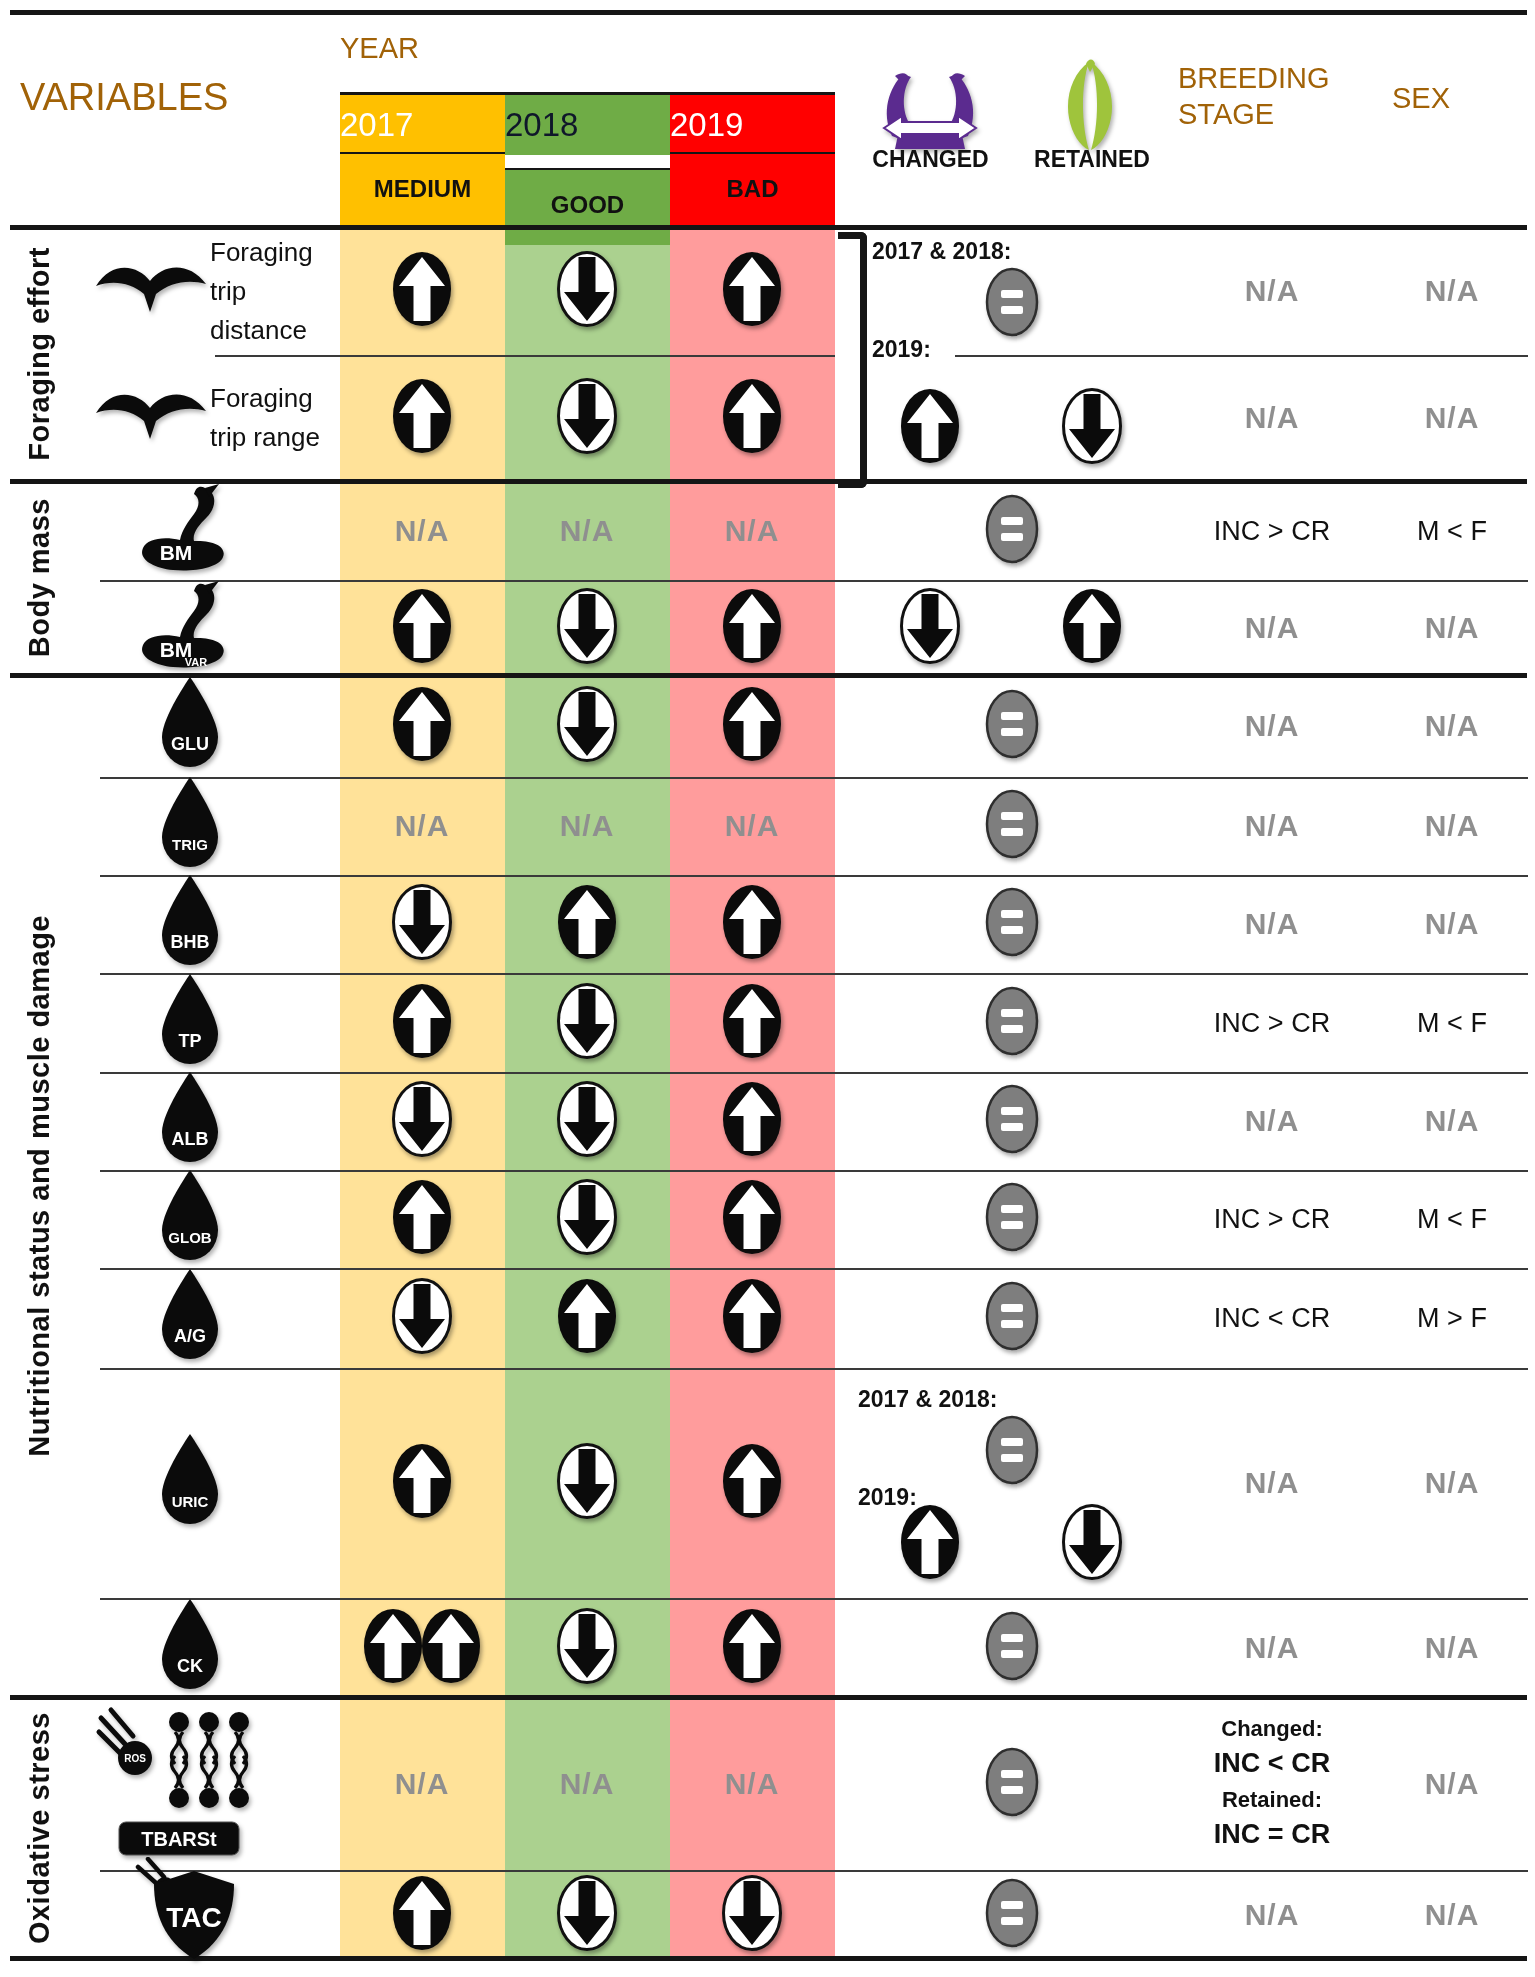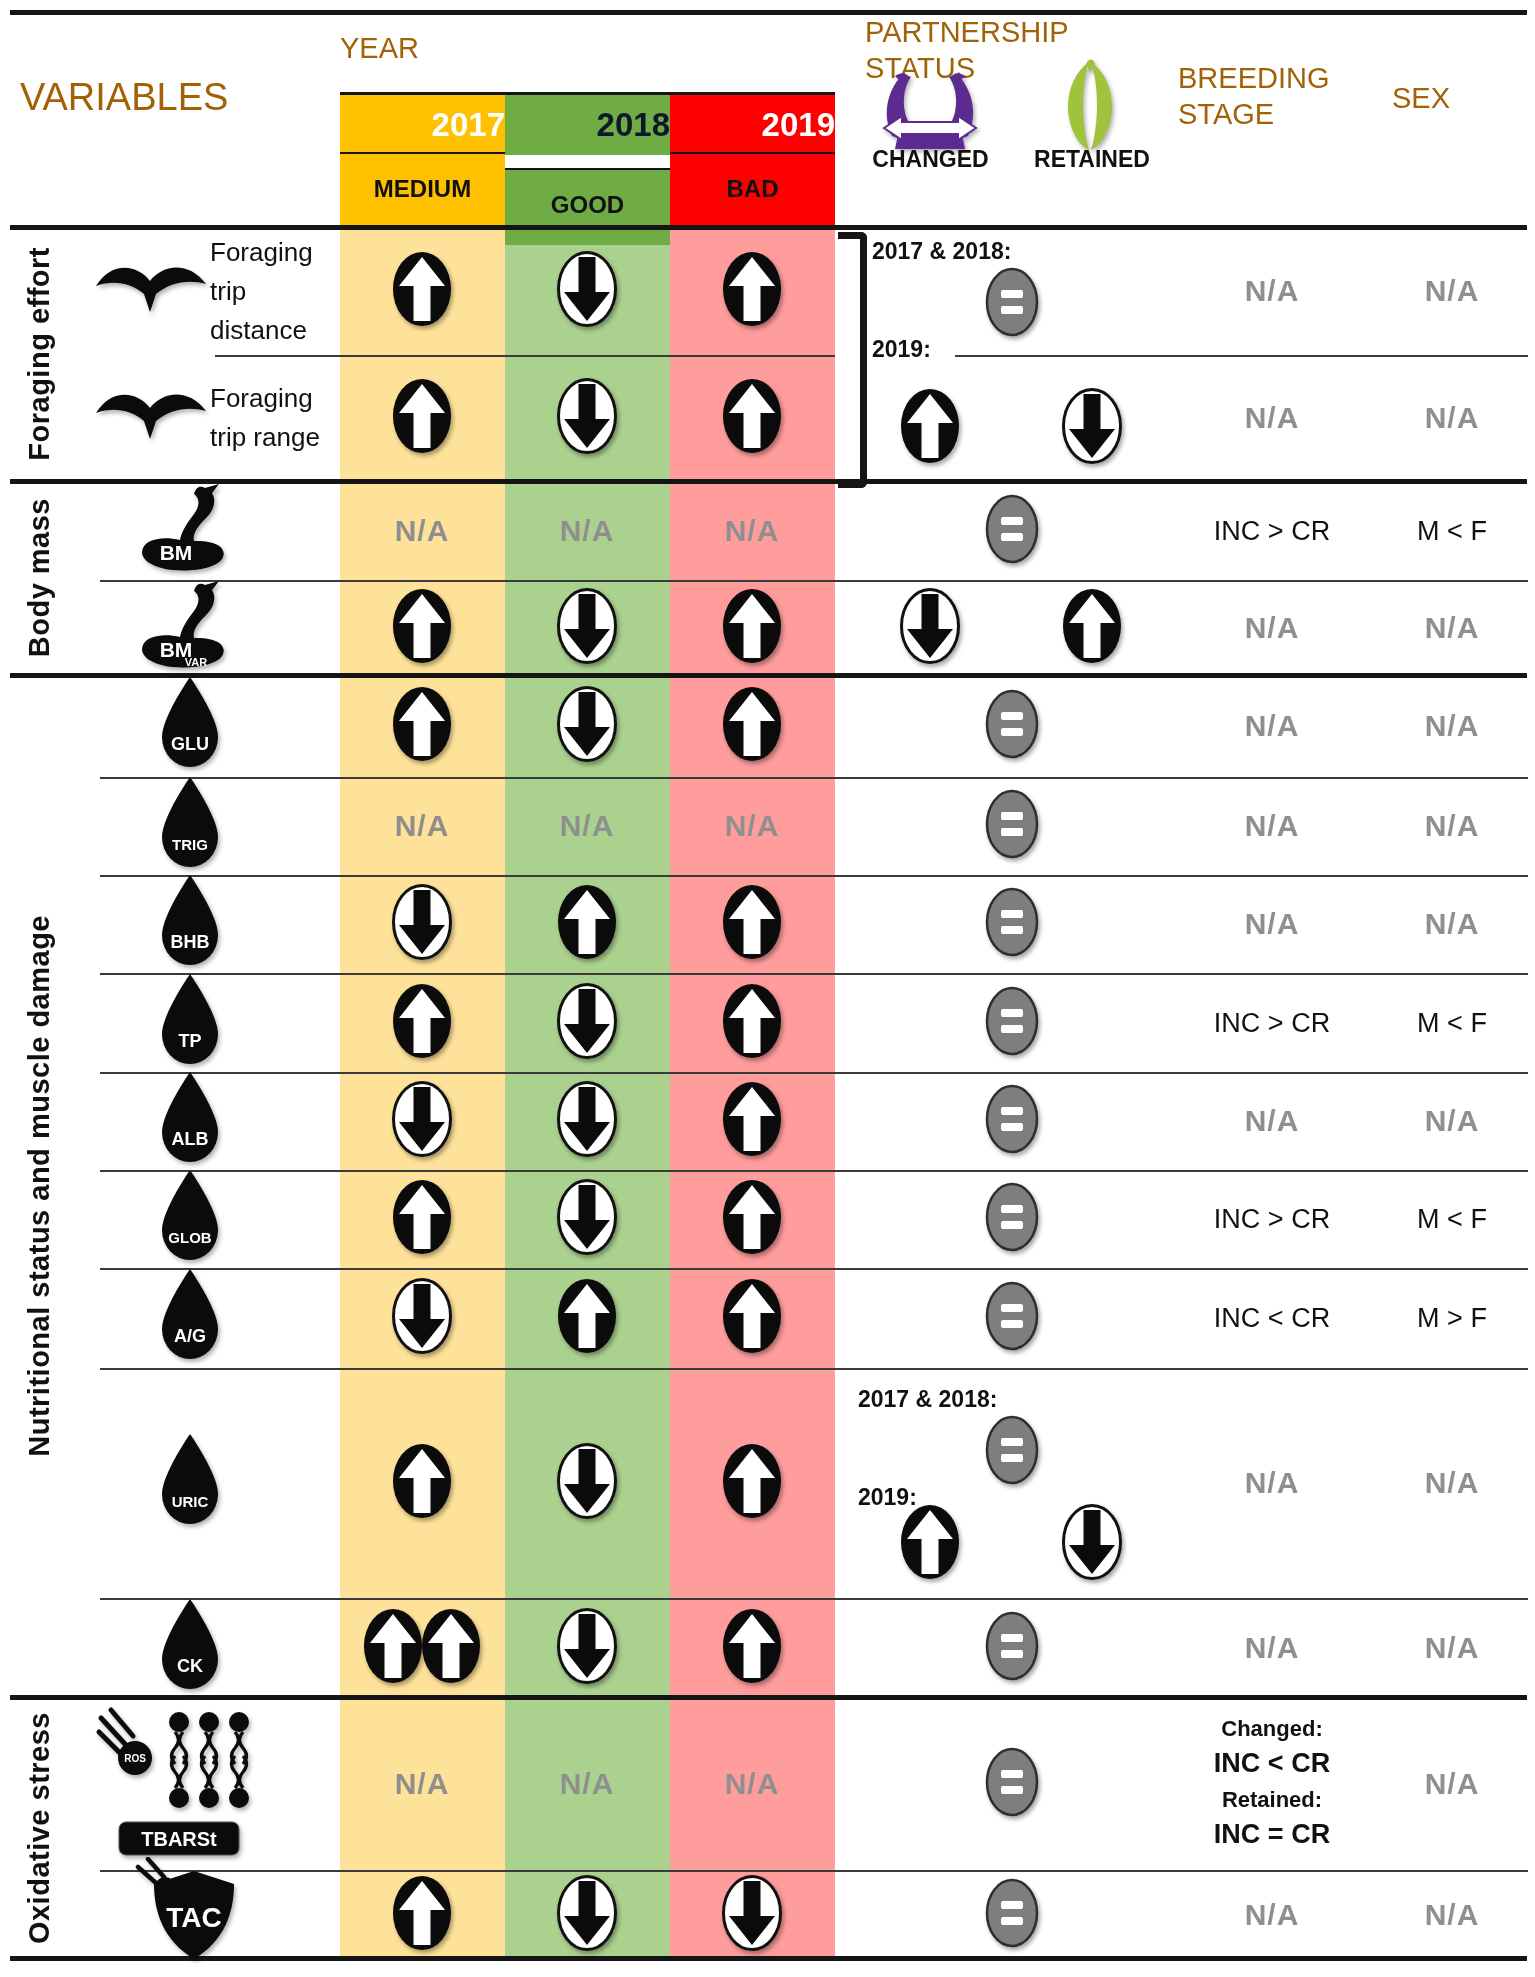--- a/index.html
+++ b/index.html
@@ -1,21 +1,21 @@
 <!DOCTYPE html>
 <html><head>
 <meta charset="utf-8">
 <style>
   html,body{margin:0;padding:0;background:#fff;}
   .canvas{position:relative;width:1535px;height:1977px;background:#fff;
           font-family:"Liberation Sans",sans-serif;color:#111;overflow:hidden;}
   .line{position:absolute;background:#151515;}
   .hdr{position:absolute;font-weight:normal;color:#a16207;line-height:1.25;}
   .band{position:absolute;top:227px;height:1732px;}
-  .ybox{position:absolute;text-align:right;font-weight:bold;}
+  .ybox{position:absolute;text-align:left;font-weight:normal;}
   .cond{position:absolute;text-align:center;font-weight:bold;color:#111;}
   .na{position:absolute;font-weight:bold;color:#8f8f8f;font-size:30px;text-align:center;transform:translate(-50%,-50%);letter-spacing:1px;}
   .cmp{position:absolute;font-weight:normal;color:#111;font-size:27px;text-align:center;transform:translate(-50%,-50%);white-space:nowrap;}
   .sym{position:absolute;transform:translate(-50%,-50%);filter:drop-shadow(2px 3px 2px rgba(0,0,0,.35));}
   .icon{position:absolute;transform:translate(-50%,-50%);filter:drop-shadow(2px 3px 2px rgba(0,0,0,.3));}
   .tlabel{position:absolute;font-weight:bold;font-size:23px;color:#111;white-space:nowrap;}
   .sidebox{position:absolute;display:flex;align-items:center;justify-content:center;}
   .sidetext{writing-mode:vertical-rl;transform:rotate(180deg);font-weight:bold;font-size:29px;color:#111;white-space:nowrap;letter-spacing:.5px;}
   .vartext{position:absolute;font-size:26px;color:#111;line-height:1.5;}
   .bracket{position:absolute;border:7px solid #151515;border-left:none;border-radius:0 6px 6px 0;}
@@ -23,24 +23,20 @@
   .bstack .sm{font-weight:bold;font-size:22px;line-height:1.45;}
   .bstack .lg{font-weight:bold;font-size:27px;line-height:1.45;white-space:nowrap;}
 </style>
 </head>
 <body>
 
 <div class="canvas">
 
   <div class="hdr" style="left:20px;top:74px;width:290px;font-size:38px;">VARIABLES</div>
   <div class="hdr" style="left:340px;top:30px;width:495px;font-size:29px;">YEAR</div>
-  <div class="hdr" style="left:865px;top:14px;width:290px;font-size:29px;">
-    <div>PARTNERSHIP</div>
-    <div>STATUS</div>
-  </div>
   <div class="hdr" style="left:1178px;top:60px;width:190px;font-size:29px;">
     <div>BREEDING</div>
     <div>STAGE</div>
   </div>
   <div class="hdr" style="left:1392px;top:80px;width:120px;font-size:29px;">SEX</div>
 
   <div class="icon" style="left:930px;top:112px;">
     <svg width="118" height="80" viewBox="0 0 118 80">
       <path d="M32 4 C18 18 10 42 21 66 L40 73 L40 56 C30 42 31 19 40 7 Z" fill="#5B2B8F"></path>
       <path d="M86 4 C100 18 108 42 97 66 L78 73 L78 56 C88 42 87 19 78 7 Z" fill="#5B2B8F"></path>

